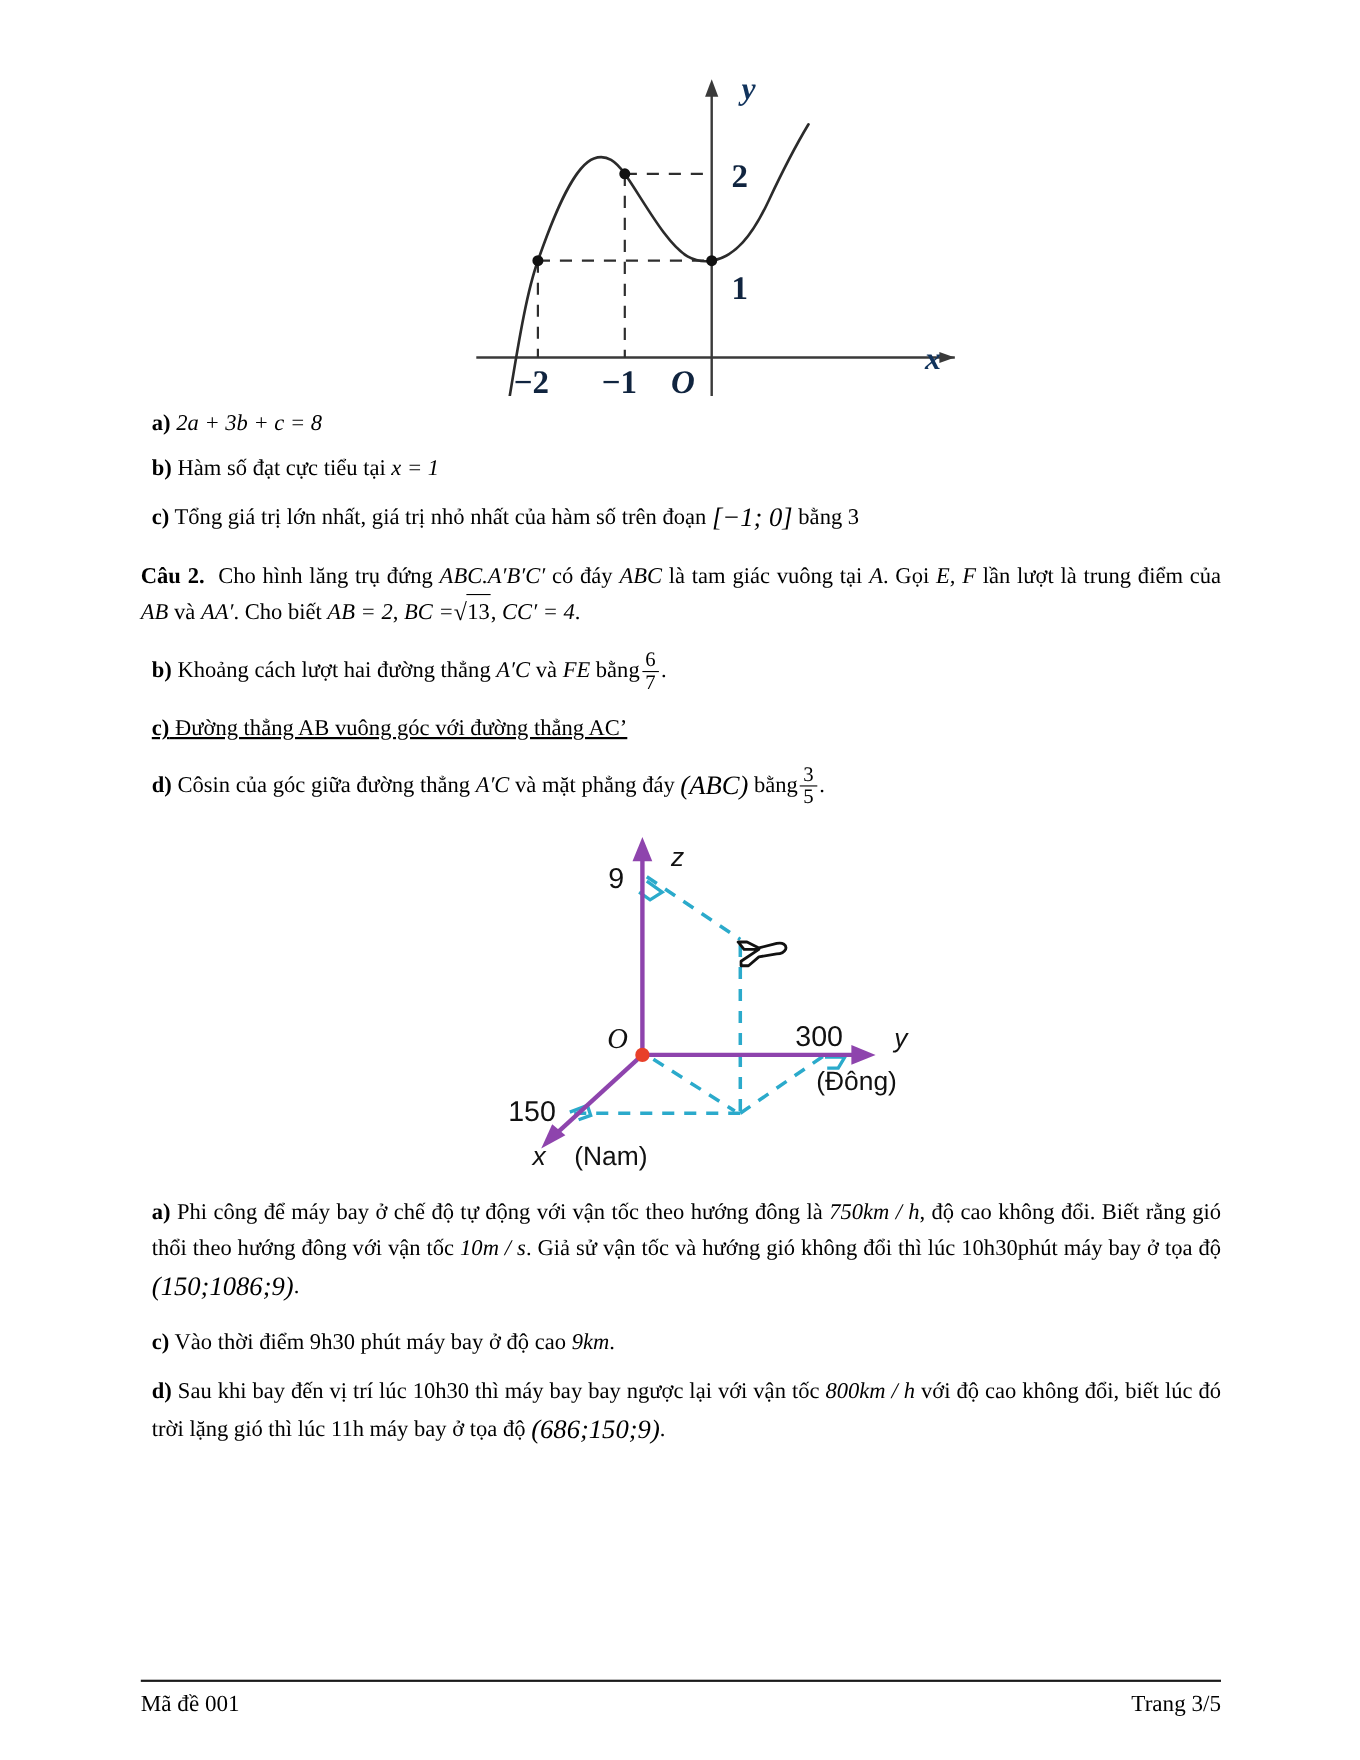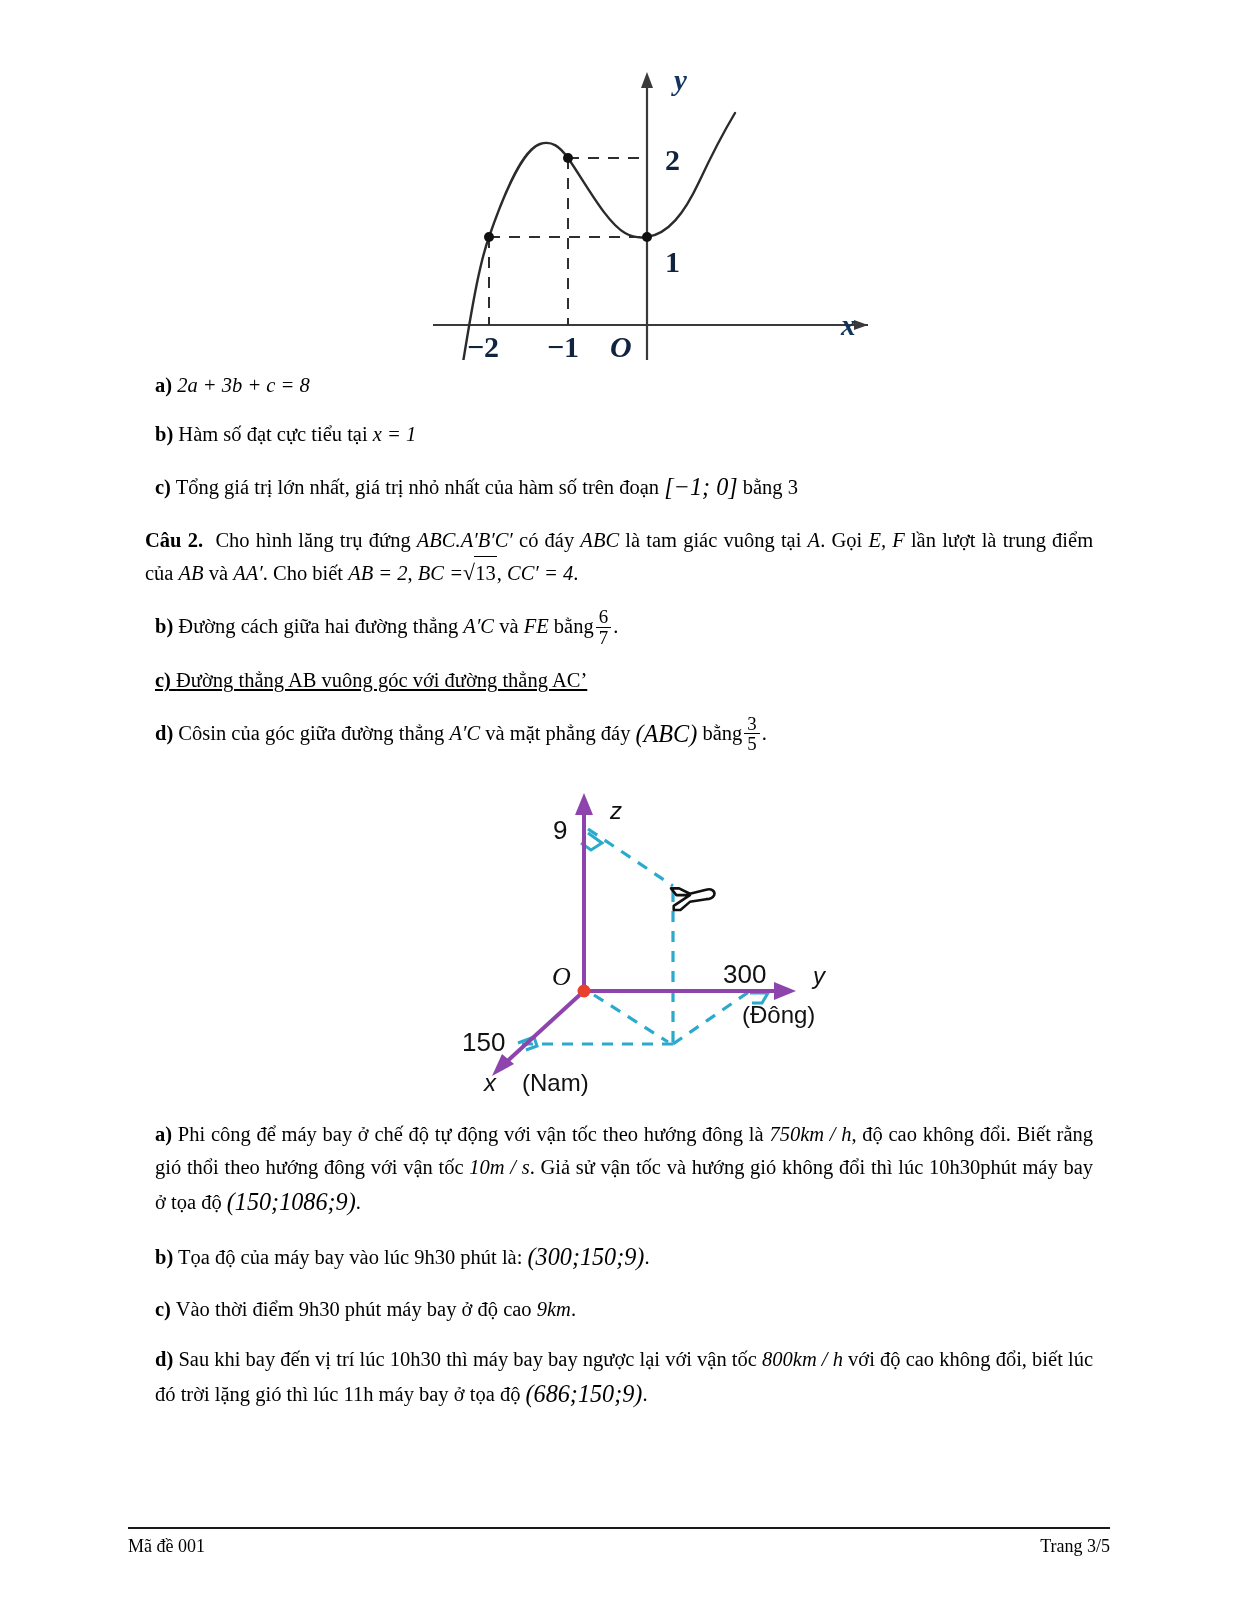--- a/index.html
+++ b/index.html
@@ -34,21 +34,21 @@
     height: 360px;
     position: relative;
   }
   .fig-graph svg { position: absolute; left: 0; top: 0; }
 
   
   .p {
     font-size: 20.5px;
     line-height: 1.58;
     text-align: left;
-    margin: 17px;
+    margin: 0;
     padding: 0;
   }
   .p.just { text-align: justify; text-justify: inter-word; }
   .lbl { font-weight: bold; }
   .mi { font-style: italic; font-family: "Liberation Serif", serif; }
   .mnum { font-family: "Liberation Serif", serif; }
   .opt { margin-top: 9px; padding-left: 10px; }
   .opt-wide { margin-top: 15px; padding-left: 10px; }
   .cau { margin-top: 18px; }
 
@@ -98,21 +98,21 @@
   }
   .footer-rule {
     border-top: 2.2px solid #1a1a1a;
     width: 100%;
     height: 0;
   }
   .footer-row {
     display: flex;
     justify-content: space-between;
     align-items: baseline;
-    font-size: 18px;
+    font-size: 21px;
     padding-top: 7px;
   }
 </style>
 </head>
 <body>
 
 <div class="page">
 
   <div class="content">
 
@@ -189,21 +189,21 @@
       <span>và</span>
       <span class="mi">AA′</span><span>. Cho biết</span>
       <span class="mi">AB = 2</span><span>,</span>
       <span class="mi">BC =</span><span class="sqrt"><span class="rad mnum">13</span></span><span>,</span>
       <span class="mi">CC′ = 4</span><span>.</span>
     </p>
 
 
     <p class="p" style="margin-top:16px;padding-left:10px;">
       <span class="lbl">b)</span>
-      <span>Đường cách giữa hai đường thẳng</span>
+      <span>Khoảng cách lượt hai đường thẳng</span>
       <span class="mi">A′C</span>
       <span>và</span>
       <span class="mi">FE</span>
       <span>bằng</span><span class="frac"><span class="num mnum">6</span><span class="den mnum">7</span></span><span>.</span>
     </p>
 
     <p class="p" style="margin-top:16px;padding-left:10px;text-decoration:underline;">
       <span class="lbl">c)</span>
       <span>Đường thẳng AB vuông góc với đường thẳng AC’</span>
     </p>
@@ -271,25 +271,20 @@
     </div>
 
     <p class="p just" style="margin-top:2px;padding-left:10px;">
       <span class="lbl">a)</span>
       <span>Phi công để máy bay ở chế độ tự động với vận tốc theo hướng đông là</span>
       <span class="mi">750km / h</span><span>, độ cao không đổi. Biết rằng gió thổi theo hướng đông với vận tốc</span>
       <span class="mi">10m / s</span><span>. Giả sử vận tốc và hướng gió không đổi thì lúc 10h30phút máy bay ở tọa độ</span>
       <span class="mi big-paren">(150;1086;9)</span><span>.</span>
     </p>
 
-    <p class="p" style="margin-top:15px;padding-left:10px;">
-      <span class="lbl">b)</span>
-      <span>Tọa độ của máy bay vào lúc 9h30 phút là:</span>
-      <span class="mi big-paren">(300;150;9)</span><span>.</span>
-    </p>
 
     <p class="p" style="margin-top:15px;padding-left:10px;">
       <span class="lbl">c)</span>
       <span>Vào thời điểm 9h30 phút máy bay ở độ cao</span>
       <span class="mi">9km</span><span>.</span>
     </p>
 
     <p class="p just" style="margin-top:12px;padding-left:10px;">
       <span class="lbl">d)</span>
       <span>Sau khi bay đến vị trí lúc 10h30 thì máy bay bay ngược lại với vận tốc</span>

